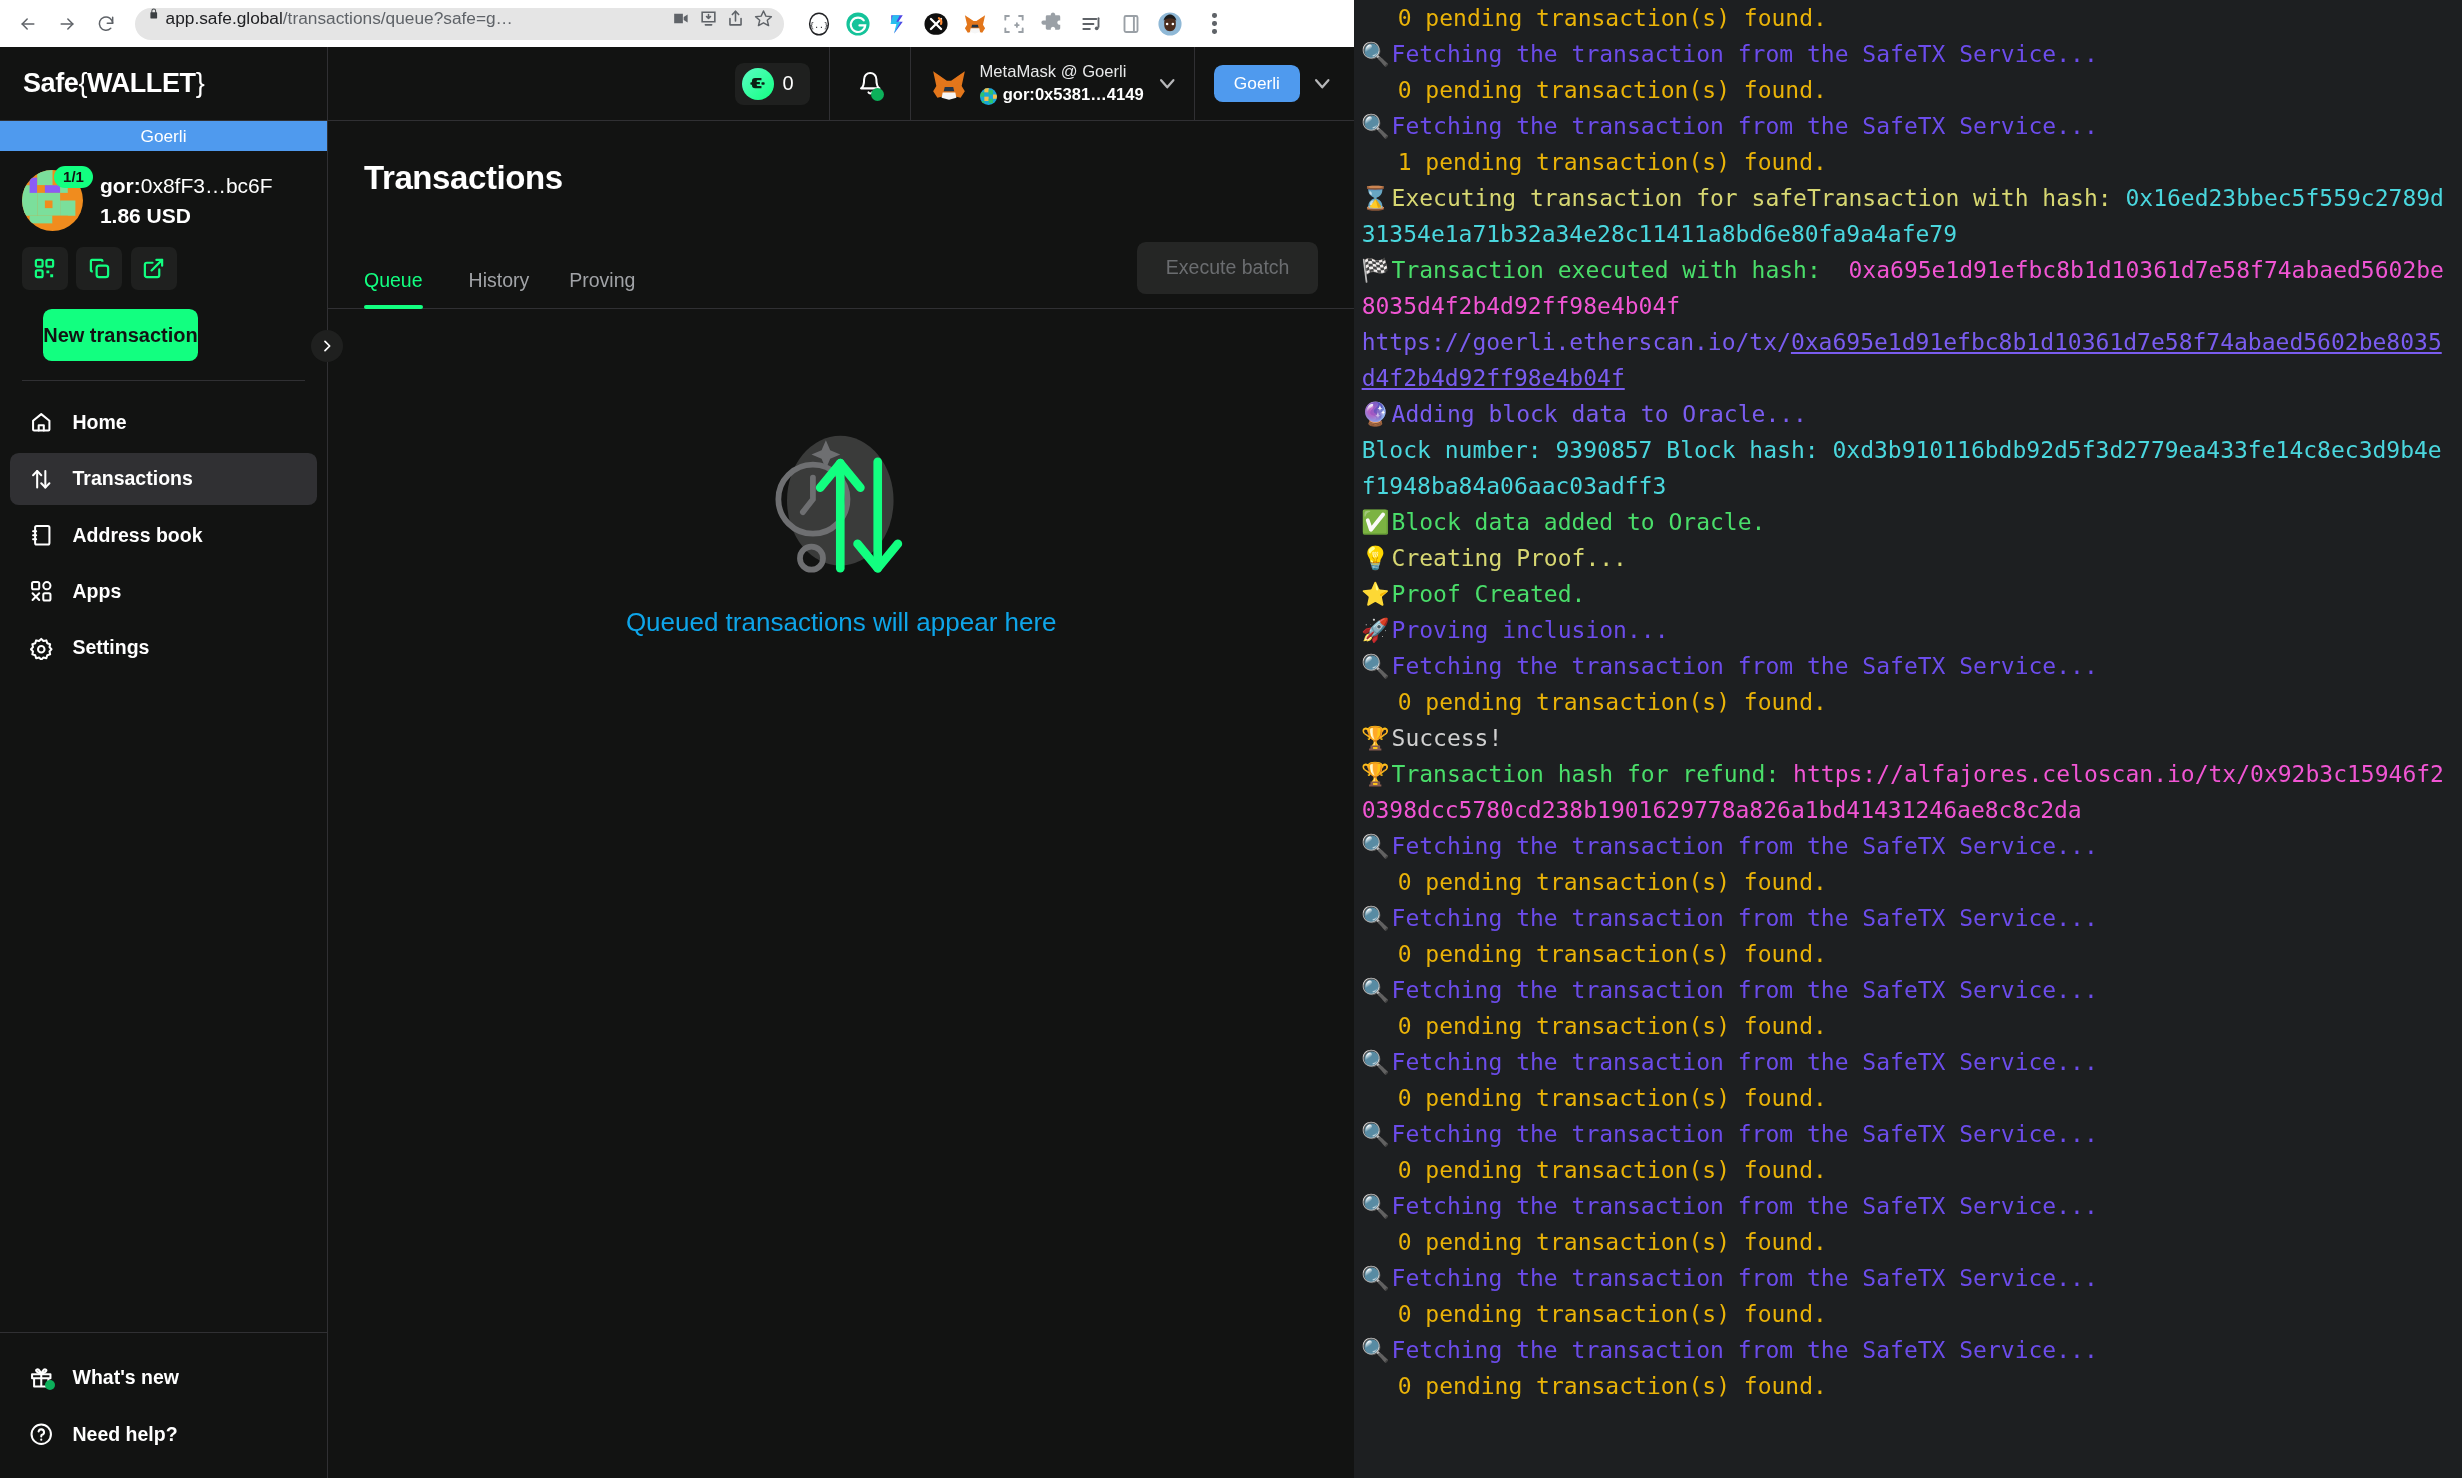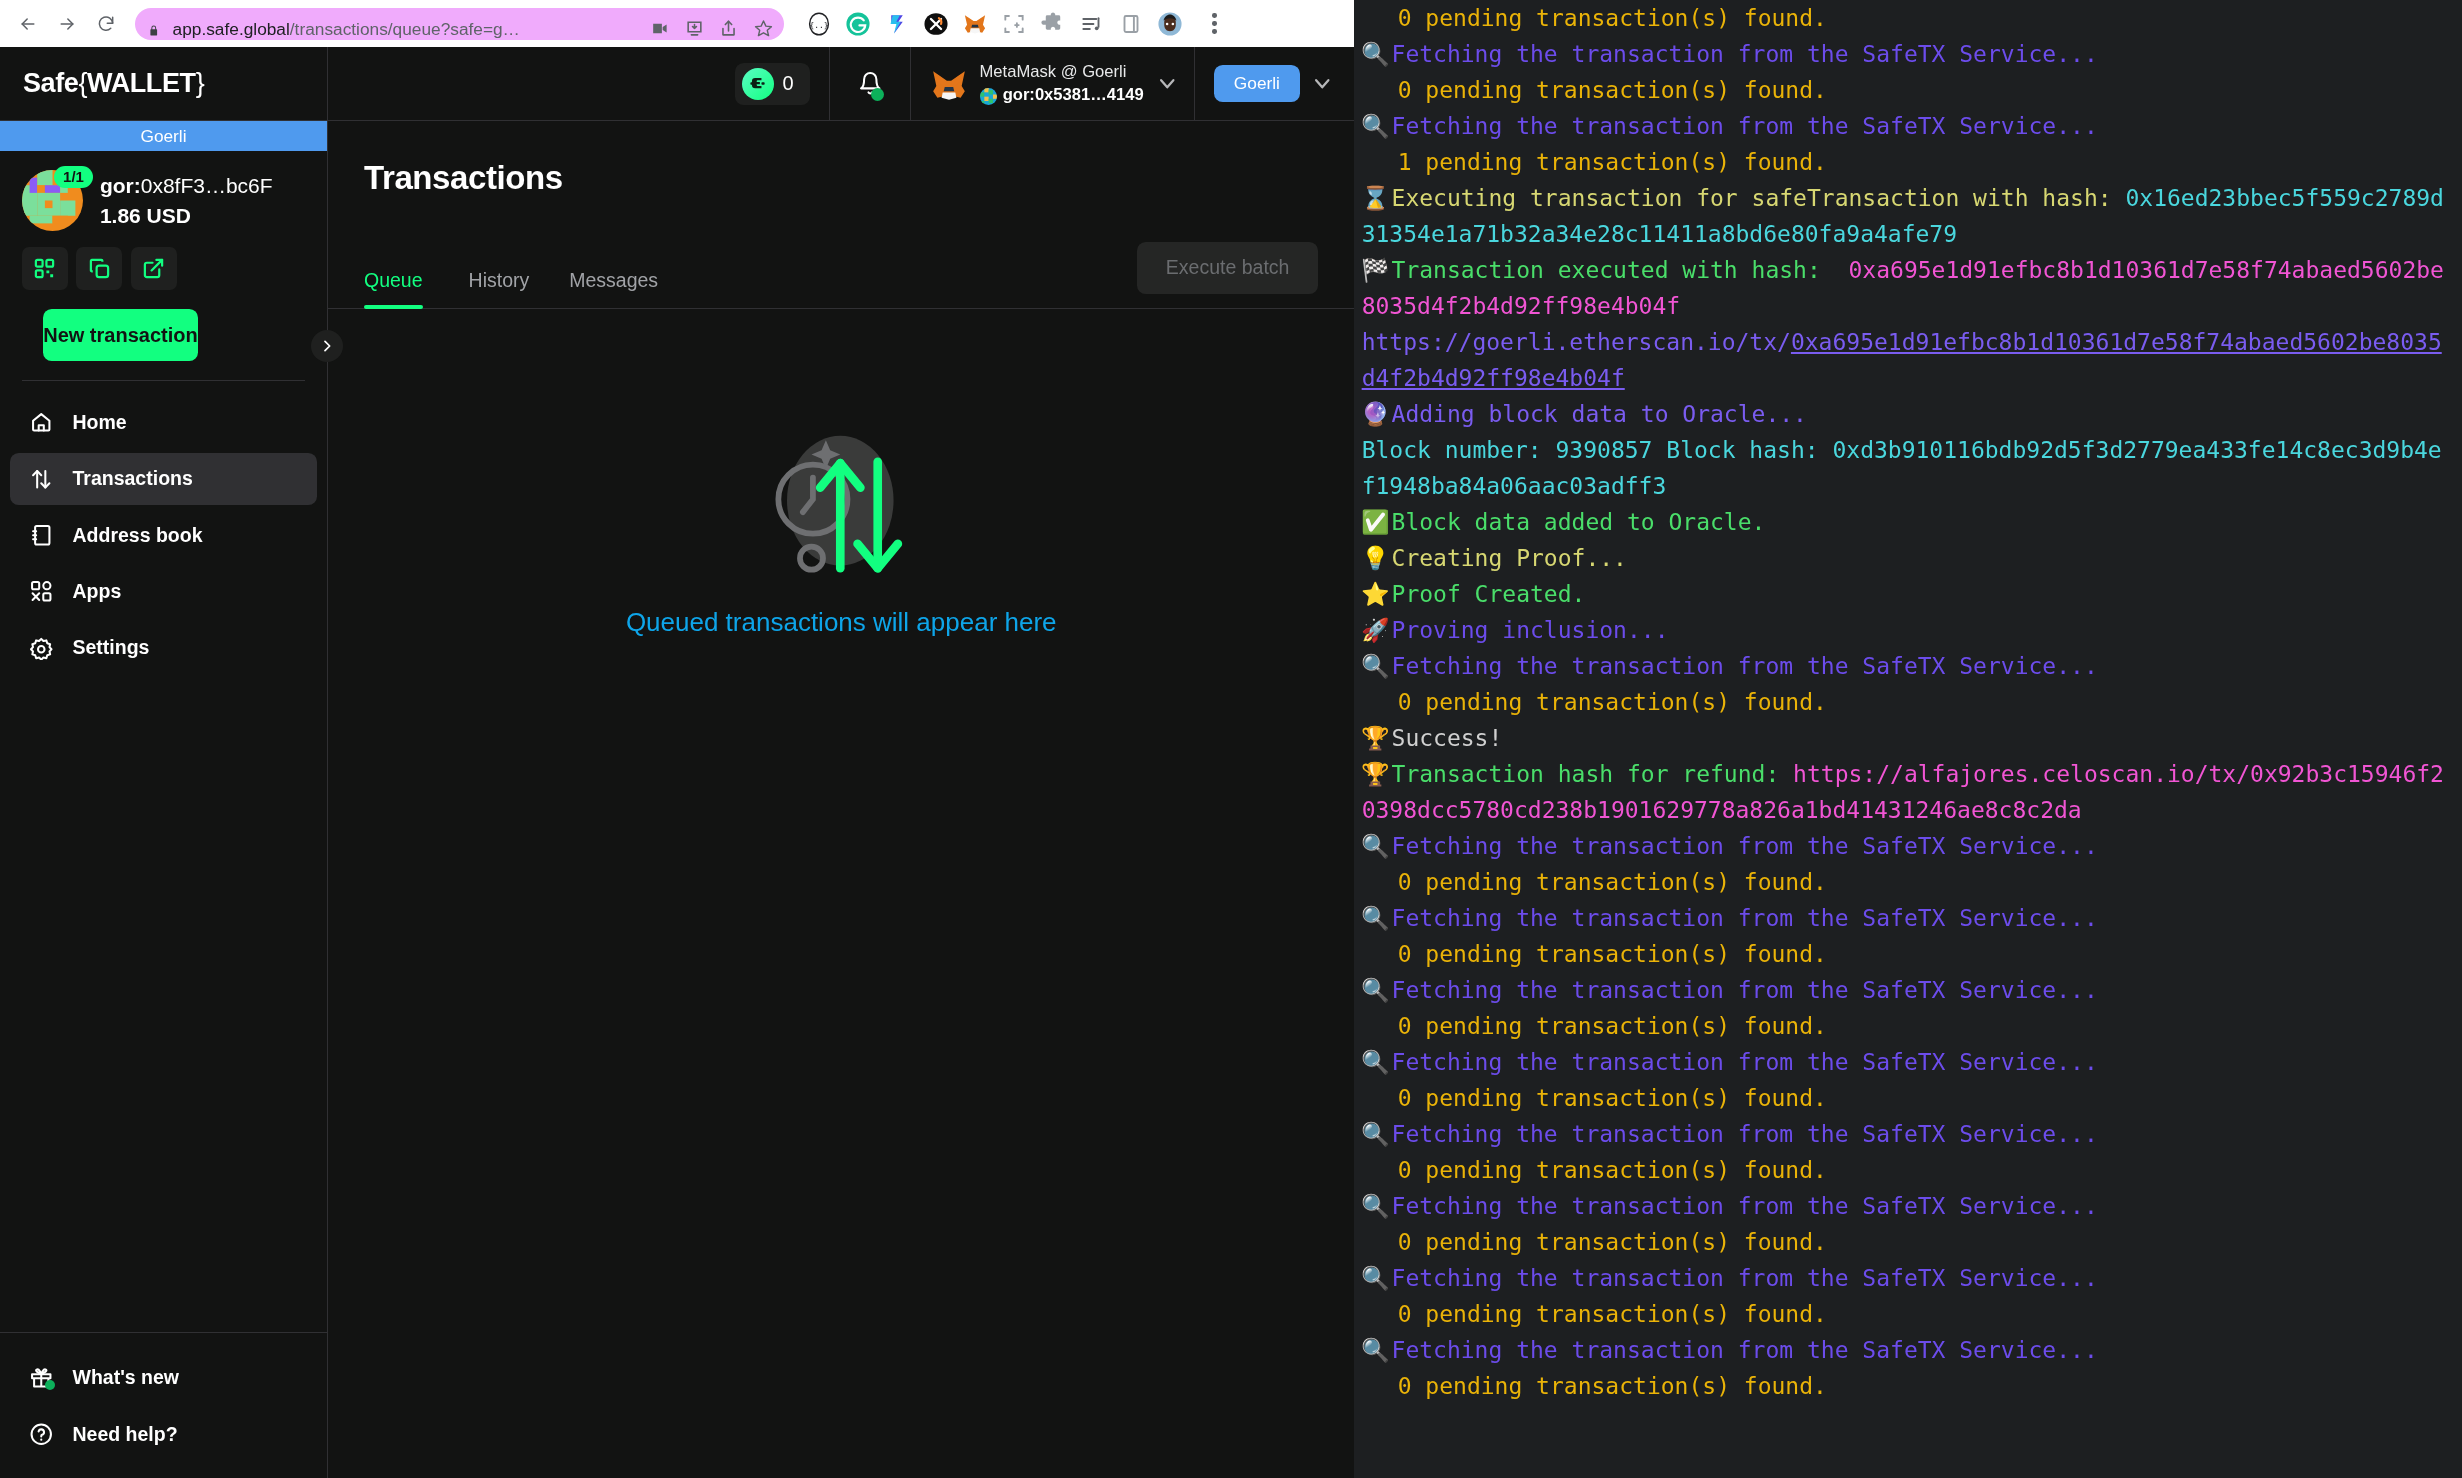--- a/index.html
+++ b/index.html
@@ -18,22 +18,22 @@
   .chrome-bar {
     height: 47px; background: #ffffff; display: flex; align-items: center;
     padding: 0 10px; gap: 4.3px; flex-shrink: 0;
   }
   .nav-btn {
     width: 35px; height: 35px; display: flex; align-items: center; justify-content: center;
     color: #5f6368; flex-shrink: 0;
   }
   .nav-btn svg { width: 20px; height: 20px; }
   .omnibox {
-    flex: 0 0 auto; width: 649px; height: 32px; background: #f0abfc; border-radius: 16px;
-    display: flex; align-items: flex-end; padding: 0 10px 0 13px; margin-left: 7.2px; gap: 13px;
+    flex: 0 0 auto; width: 649px; height: 32px; background: #e5e5e5; border-radius: 16px;
+    display: flex; align-items: flex-start; padding: 0 10px 0 13px; margin-left: 7.2px; gap: 6px;
   }
   .omnibox .lock { width: 11.5px; height: 14.4px; flex-shrink: 0; }
   .omnibox .url {
     flex: 1; font-size: 17.3px; color: #3c4043; white-space: nowrap; overflow: hidden;
     font-family: "Liberation Sans", sans-serif;
   }
   .omnibox .url .host { color: #202124; }
   .omnibox .url .path { color: #5f6368; }
   .omni-icon { width: 21.6px; height: 21.6px; flex-shrink: 0; color: #5f6368; display:flex; align-items:center; justify-content:center; }
   .omni-icon svg { width: 19px; height: 19px; }
@@ -526,21 +526,21 @@
         </div>
       </div>
 
       <div class="main">
         <div class="page-title">Transactions</div>
 
         <div class="tabs-row">
           <div class="tabs">
             <div class="tab active">Queue</div>
             <div class="tab">History</div>
-            <div class="tab">Messages</div>
+            <div class="tab">Proving</div>
           </div>
           <button class="exec-batch">Execute batch</button>
         </div>
 
         <div class="empty-state">
           <div class="empty-icon">
             <svg viewBox="0 0 125 120" width="180" height="173">
               <ellipse cx="62" cy="58" rx="37" ry="45" fill="#3a3b3a"></ellipse>
               <circle cx="43" cy="57" r="24" fill="none" stroke="#6e6f71" stroke-width="4"></circle>
               <path d="M43 42v15l-7 9" fill="none" stroke="#6e6f71" stroke-width="4" stroke-linecap="round"></path>

